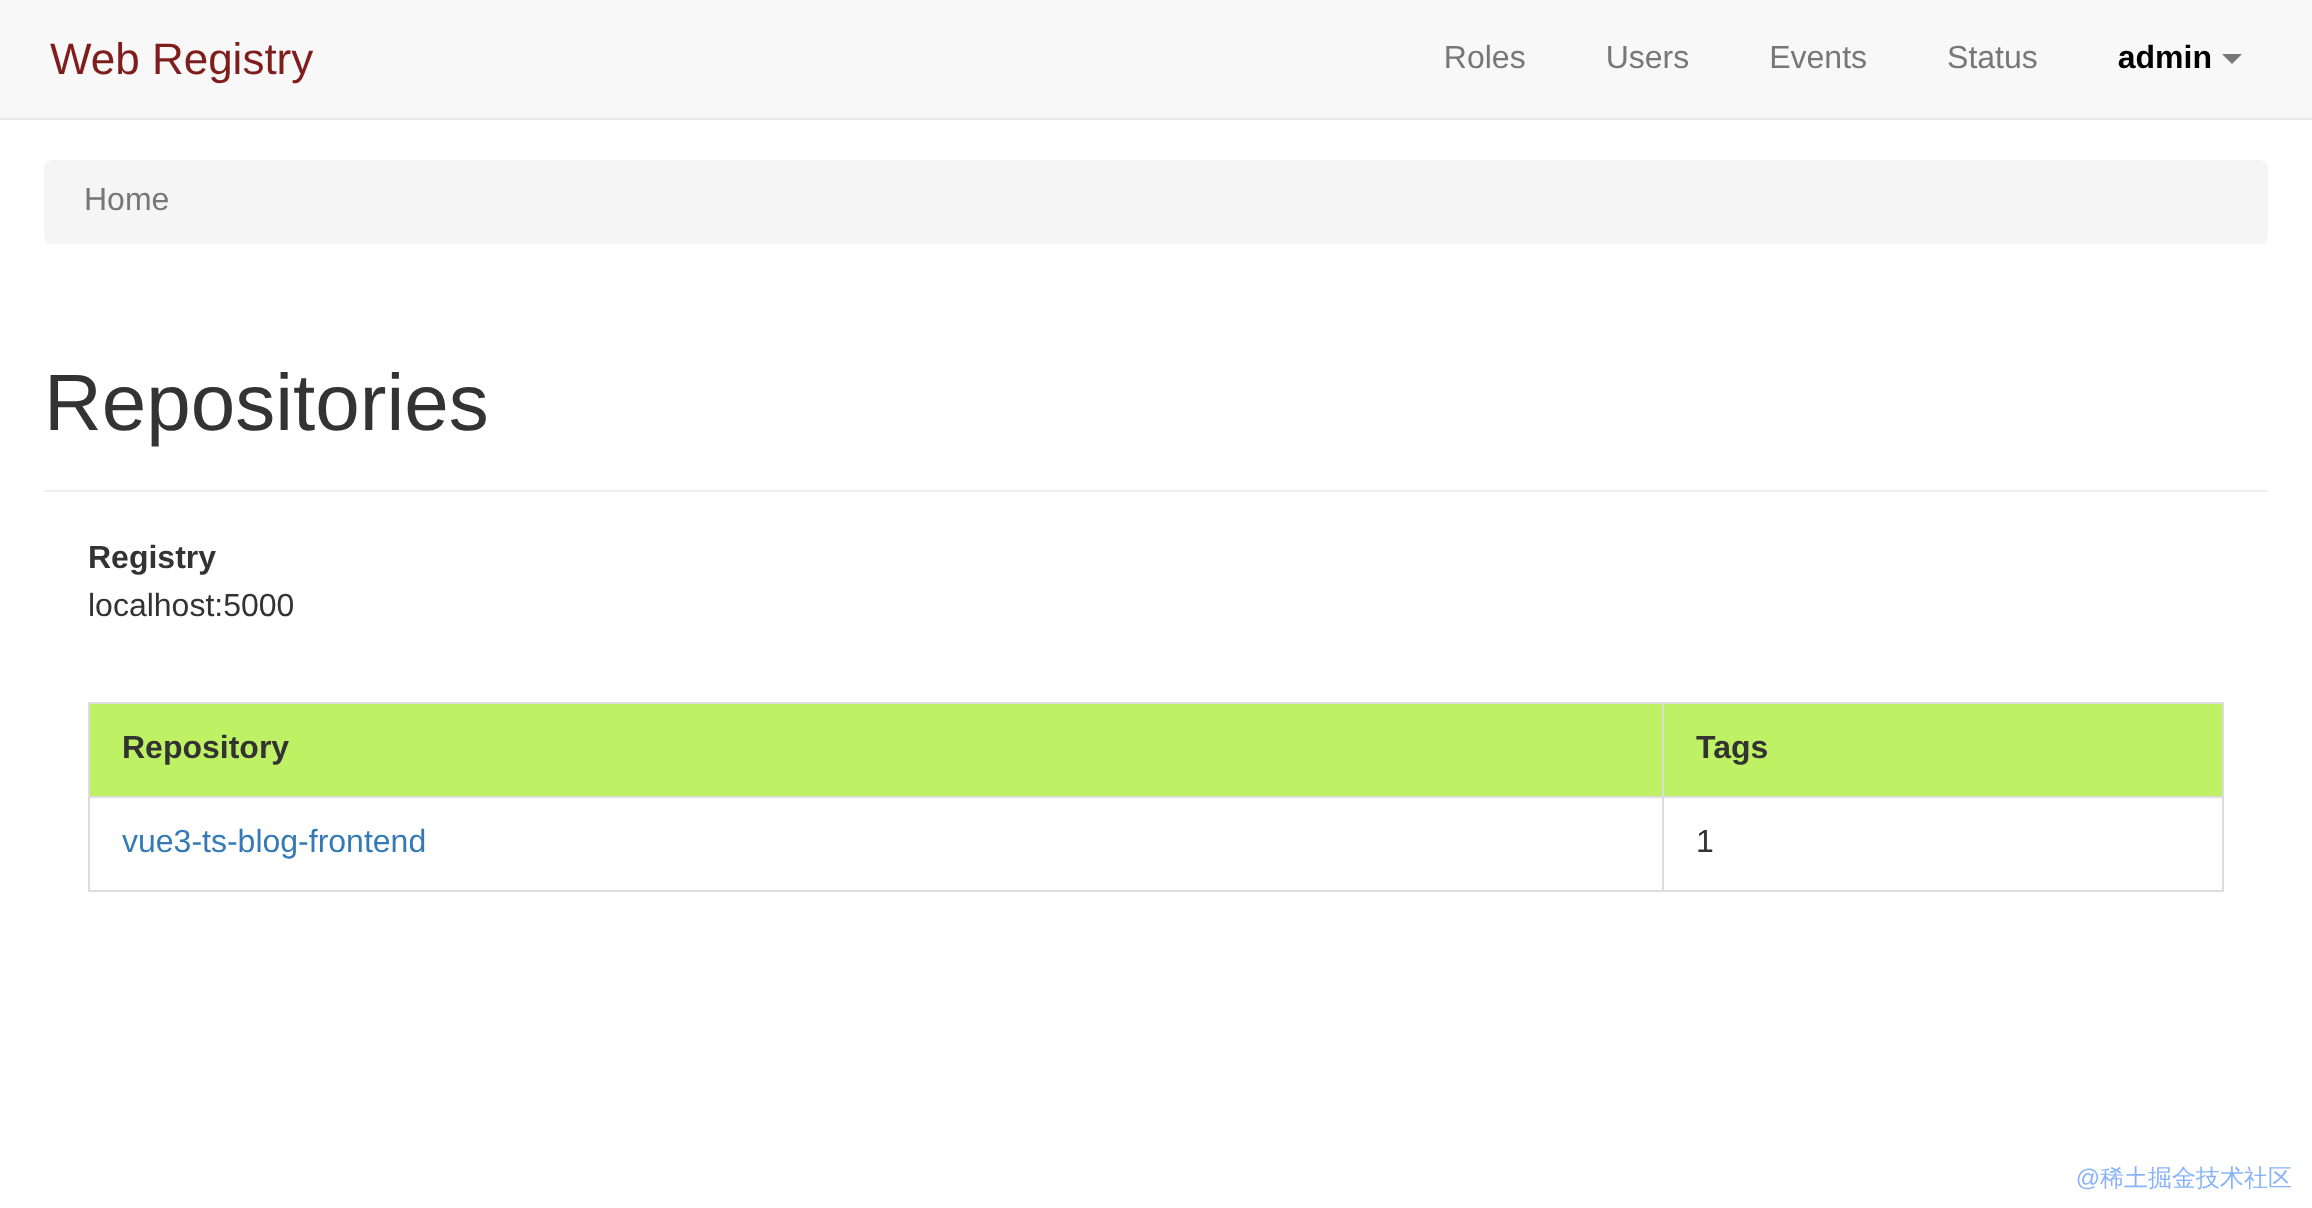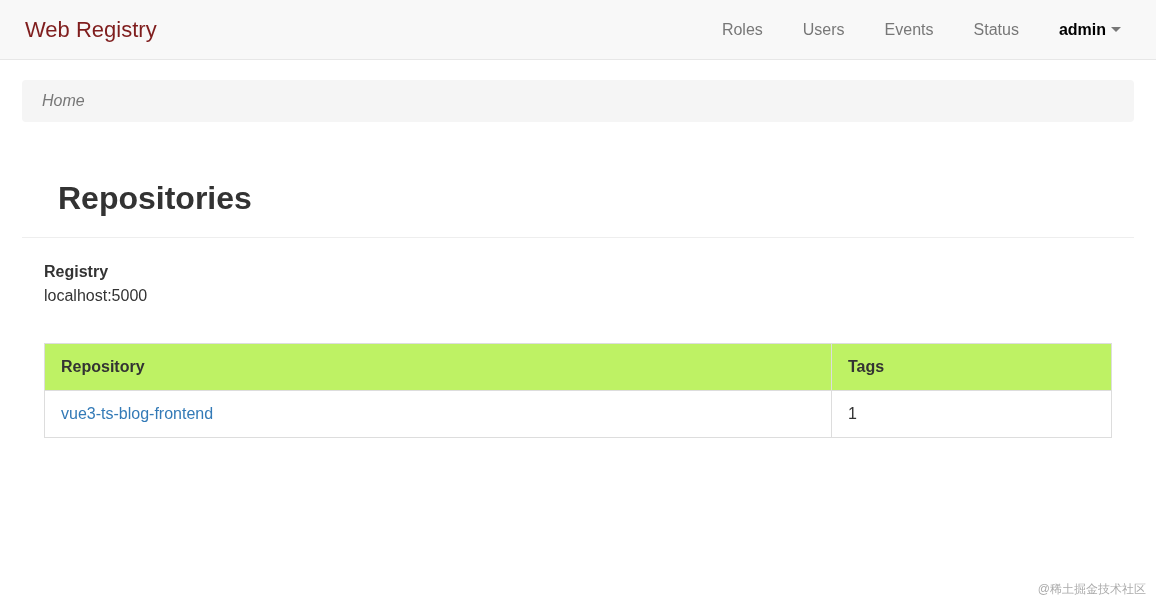--- a/index.html
+++ b/index.html
@@ -64,33 +64,31 @@
     .container {
       padding: 20px 22px;
     }
     .breadcrumb {
       background-color: #f5f5f5;
       border-radius: 4px;
       padding: 12px 20px;
       margin-bottom: 20px;
       font-size: 16px;
       color: #777;
-      font-style: italic;
     }
     .page-header {
       padding-top: 38px;
       padding-bottom: 20px;
       margin-bottom: 20px;
       border-bottom: 1px solid #eee;
     }
     .page-header h1 {
-      font-size: 32px;
-      font-weight: 700;
+      font-size: 40px;
+      font-weight: 400;
       color: #333;
-      margin-left: 36px;
     }
     .registry-info {
       padding: 5px 22px 20px 22px;
     }
     .registry-label {
       font-weight: bold;
       font-size: 16px;
       color: #333;
       margin-bottom: 6px;
     }
@@ -117,21 +115,21 @@
       background: #bef264;
     }
     table td a {
       color: #337ab7;
       text-decoration: none;
     }
     .watermark {
       position: absolute;
       bottom: 6px;
       right: 10px;
-      color: #737373;
+      color: #3b82f6;
       font-size: 12px;
       opacity: 0.6;
     }
   </style>
 </head>
 <body>
 
 <nav class="navbar">
   <a class="navbar-brand" href="#">Web Registry</a>
   <ul class="navbar-nav">

